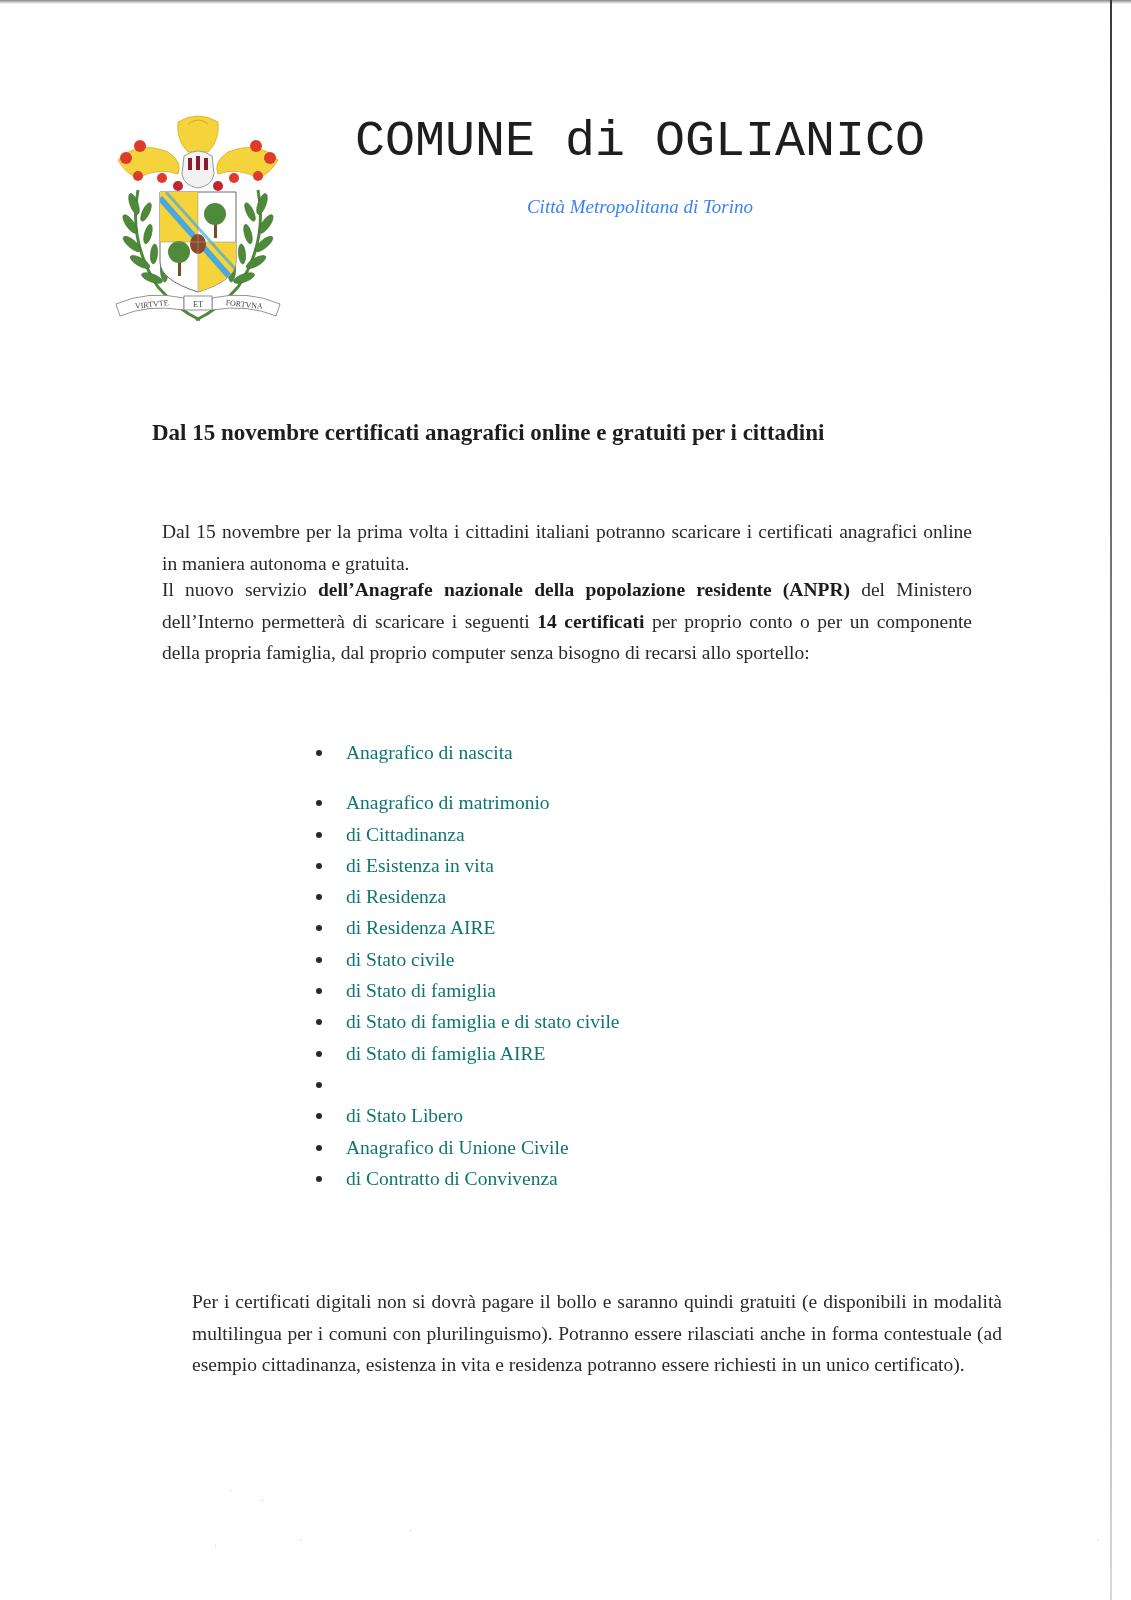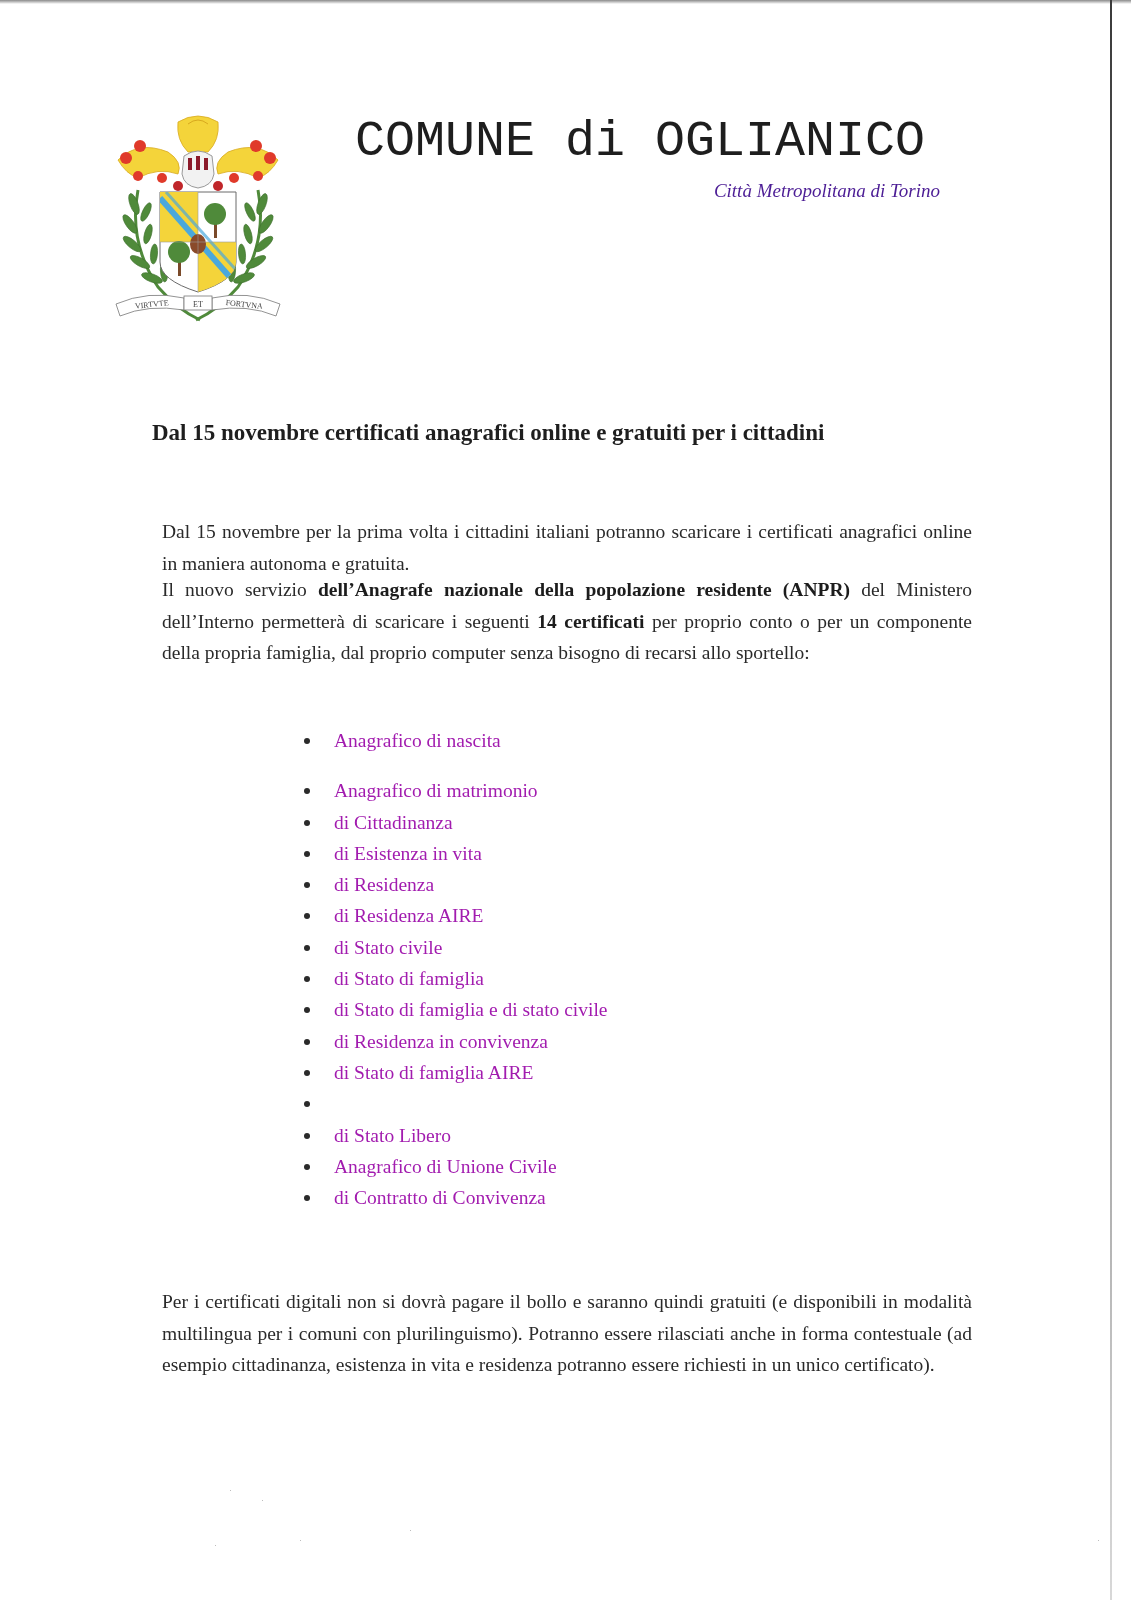--- a/index.html
+++ b/index.html
@@ -41,28 +41,28 @@
       width: 600px;
       text-align: center;
       font-family: Liberation Mono, monospace;
       font-size: 50px;
       line-height: 60px;
       color: #1e1e1e;
       letter-spacing: 0px;
     }
     .header-subtitle {
       position: absolute;
-      left: 340px; top: 179px;
+      left: 340px; top: 195px;
       width: 600px;
-      text-align: right;
+      text-align: center;
       font-family: "Liberation Serif", "DejaVu Serif", serif;
       font-style: italic;
       font-size: 19px;
       line-height: 24px;
-      color: #4c1d95;
+      color: #3b82f6;
     }
     .doc-heading {
       position: absolute;
       left: 152px; top: 418px;
       width: 840px;
       font-family: "Liberation Serif", "DejaVu Serif", serif;
       font-weight: bold;
       font-size: 23px;
       line-height: 30px;
       color: #1e1e1e;
@@ -74,30 +74,30 @@
       width: 810px;
       font-family: "Liberation Serif", "DejaVu Serif", serif;
       font-size: 19.5px;
       line-height: 31.5px;
       color: #2a2a2a;
       text-align: justify;
     }
     .para b { color: #1c1c1c; }
     .para-1 { top: 516px; }
     .para-2 { top: 574px; }
-    .para-3 { top: 1286px; }
+    .para-3 { top: 1286px; margin-left: 30px; }
 
     .cert-list {
       position: absolute;
       left: 300px; top: 725px;
-      margin: 0; padding: 0;
+      margin: 12px; padding: 0;
       list-style: none;
       font-family: "Liberation Serif", "DejaVu Serif", serif;
       font-size: 19.5px;
-      color: #a21caf;
+      color: #0f766e;
     }
     .cert-list li {
       position: relative;
       padding-left: 34px;
       height: 31.3px;
       line-height: 31.3px;
       white-space: nowrap;
     }
     .cert-list li.gap-after { margin-bottom: 19px; }
     .cert-list .bullet {
@@ -218,21 +218,20 @@
 <ul class="cert-list">
   <li class="gap-after"><span class="bullet"></span><span>Anagrafico di nascita</span></li>
   <li><span class="bullet"></span><span>Anagrafico di matrimonio</span></li>
   <li><span class="bullet"></span><span>di Cittadinanza</span></li>
   <li><span class="bullet"></span><span>di Esistenza in vita</span></li>
   <li><span class="bullet"></span><span>di Residenza</span></li>
   <li><span class="bullet"></span><span>di Residenza AIRE</span></li>
   <li><span class="bullet"></span><span>di Stato civile</span></li>
   <li><span class="bullet"></span><span>di Stato di famiglia</span></li>
   <li><span class="bullet"></span><span>di Stato di famiglia e di stato civile</span></li>
-  <li><span class="bullet"></span><span>di Residenza in convivenza</span></li>
   <li><span class="bullet"></span><span>di Stato di famiglia AIRE</span></li>
   <li><span class="bullet"></span></li>
   <li><span class="bullet"></span><span>di Stato Libero</span></li>
   <li><span class="bullet"></span><span>Anagrafico di Unione Civile</span></li>
   <li><span class="bullet"></span><span>di Contratto di Convivenza</span></li>
 </ul>
 
 <div class="para para-3">Per i certificati digitali non si dovrà pagare il bollo e saranno quindi gratuiti (e disponibili in modalità multilingua per i comuni con plurilinguismo). Potranno essere rilasciati anche in forma contestuale (ad esempio cittadinanza, esistenza in vita e residenza potranno essere richiesti in un unico certificato).</div>
 
 <div class="speck" style="left:230px;top:1490px"></div>

